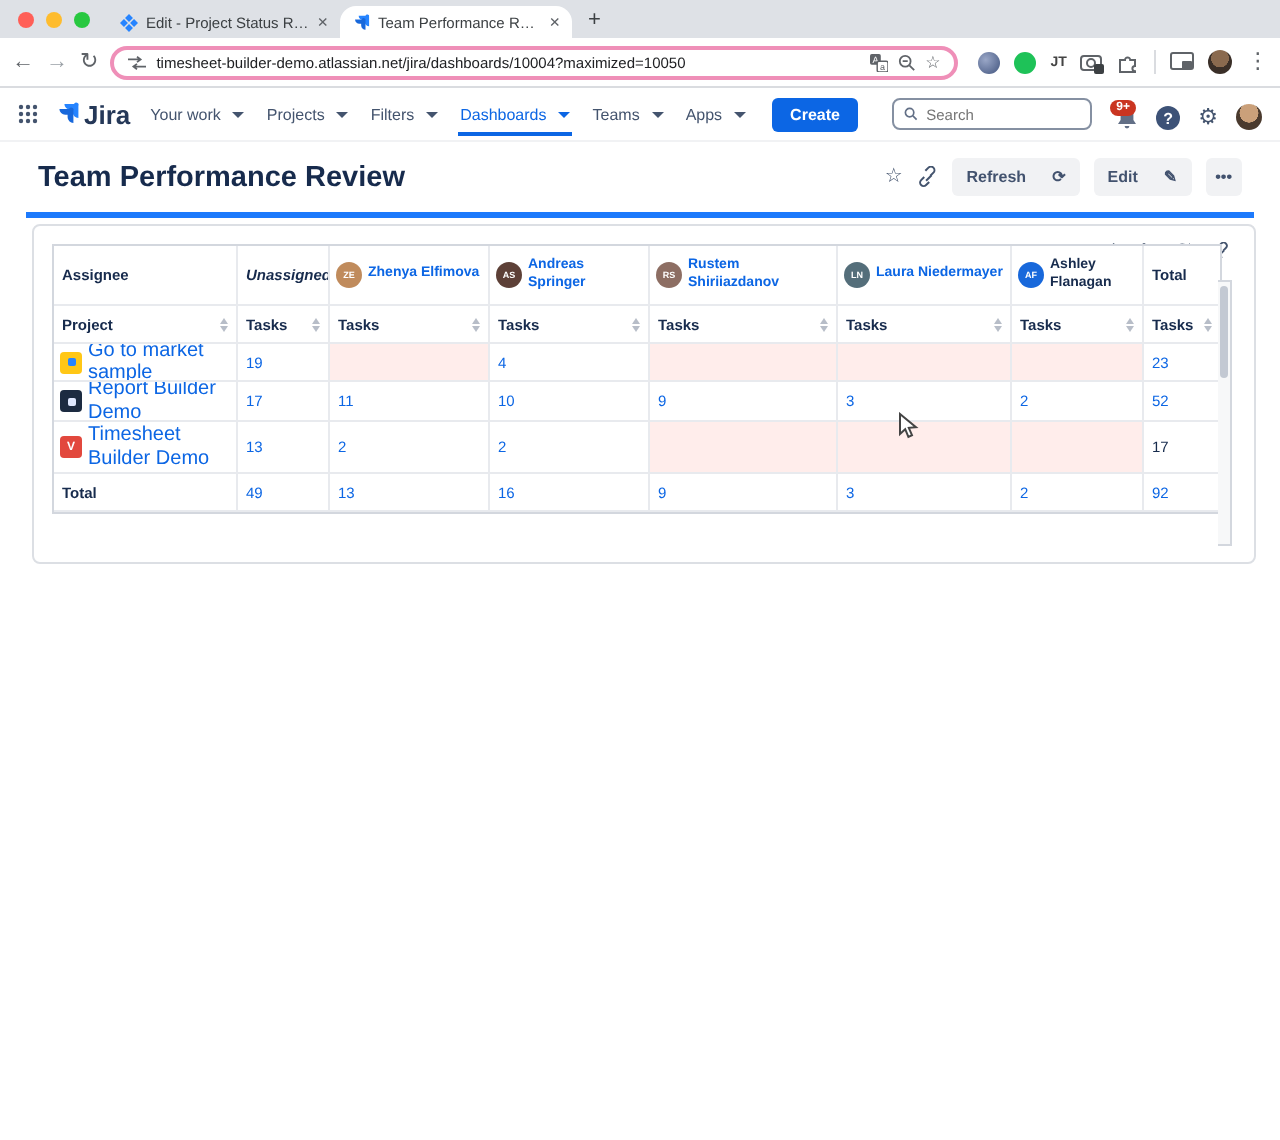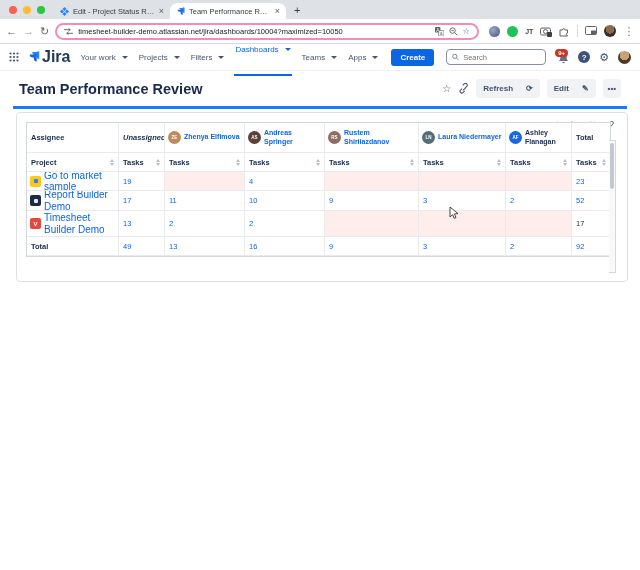--- a/index.html
+++ b/index.html
@@ -25,25 +25,25 @@
   .mini-ic { color:#5f6368; font-size:8.5px; line-height:1; }
   .exts { display:flex; align-items:center; gap:7px; margin-left:4px; }
   .ext-dot { width:11px; height:11px; border-radius:50%; }
   .ext-jt { font-size:7px; font-weight:bold; color:#444; }
   .tb-divider { width:1px; height:12px; background:#dadce0; }
   .profile-av { width:12px; height:12px; border-radius:50%; background:radial-gradient(circle at 50% 35%, #8a6a4f 0 45%, #3a2f28 46%); }
 
   
   .jnav { position:absolute; top:44px; left:0; right:0; height:27px; background:#fff; display:flex; align-items:center; padding:0 9px; gap:9px; border-bottom:1px solid #f1f2f4; }
   .jnav-item { font-size:8px; font-weight:500; color:#44546e; display:flex; align-items:center; gap:6px; padding:6px 1px; }
-  .jnav-item.active { color:#0c66e4; border-bottom:2px solid #0c66e4; padding-bottom:20px; }
+  .jnav-item.active { color:#0c66e4; border-bottom:2px solid #0c66e4; padding-bottom:4px; }
   .chev { width:0; height:0; border-left:3px solid transparent; border-right:3px solid transparent; border-top:3.5px solid currentColor; margin-top:1px; }
-  .logo-text { font-size:16px; font-weight:600; color:#253858; margin-left:2px; }
+  .logo-text { font-size:13px; font-weight:600; color:#253858; margin-left:2px; }
   .create-btn { background:#0c66e4; color:#fff; font-size:8px; font-weight:600; border:none; border-radius:3px; padding:4px 9px; margin-left:3px; }
-  .jnav-right { margin-left:auto; display:flex; align-items:center; gap:9px; }
+  .jnav-right { margin-left:auto; display:flex; align-items:flex-end; gap:9px; }
   .searchbox { width:100px; height:16px; border:1px solid #8590a2; border-radius:4px; display:flex; align-items:center; gap:4px; padding:0 5px; }
   .searchbox input { border:none; outline:none; width:100%; font-size:7.5px; color:#626f86; font-family:inherit; background:transparent; }
   .bell-wrap { position:relative; width:14px; height:13px; }
   .badge { position:absolute; top:-2px; left:0; background:#ca3521; color:#fff; font-size:6px; font-weight:bold; border-radius:6px; padding:1px 3px; line-height:1; }
   .help-circle { width:12px; height:12px; border-radius:50%; background:#3d5277; color:#fff; font-size:8px; font-weight:bold; display:flex; align-items:center; justify-content:center; }
   .gear { font-size:11px; color:#44546e; line-height:1; }
 
   
   .pheader { position:absolute; top:71px; left:0; right:0; height:35px; display:flex; align-items:center; padding:0 19px 0 19px; }
   .ptitle { font-size:14.5px; font-weight:700; color:#172b4d; }

